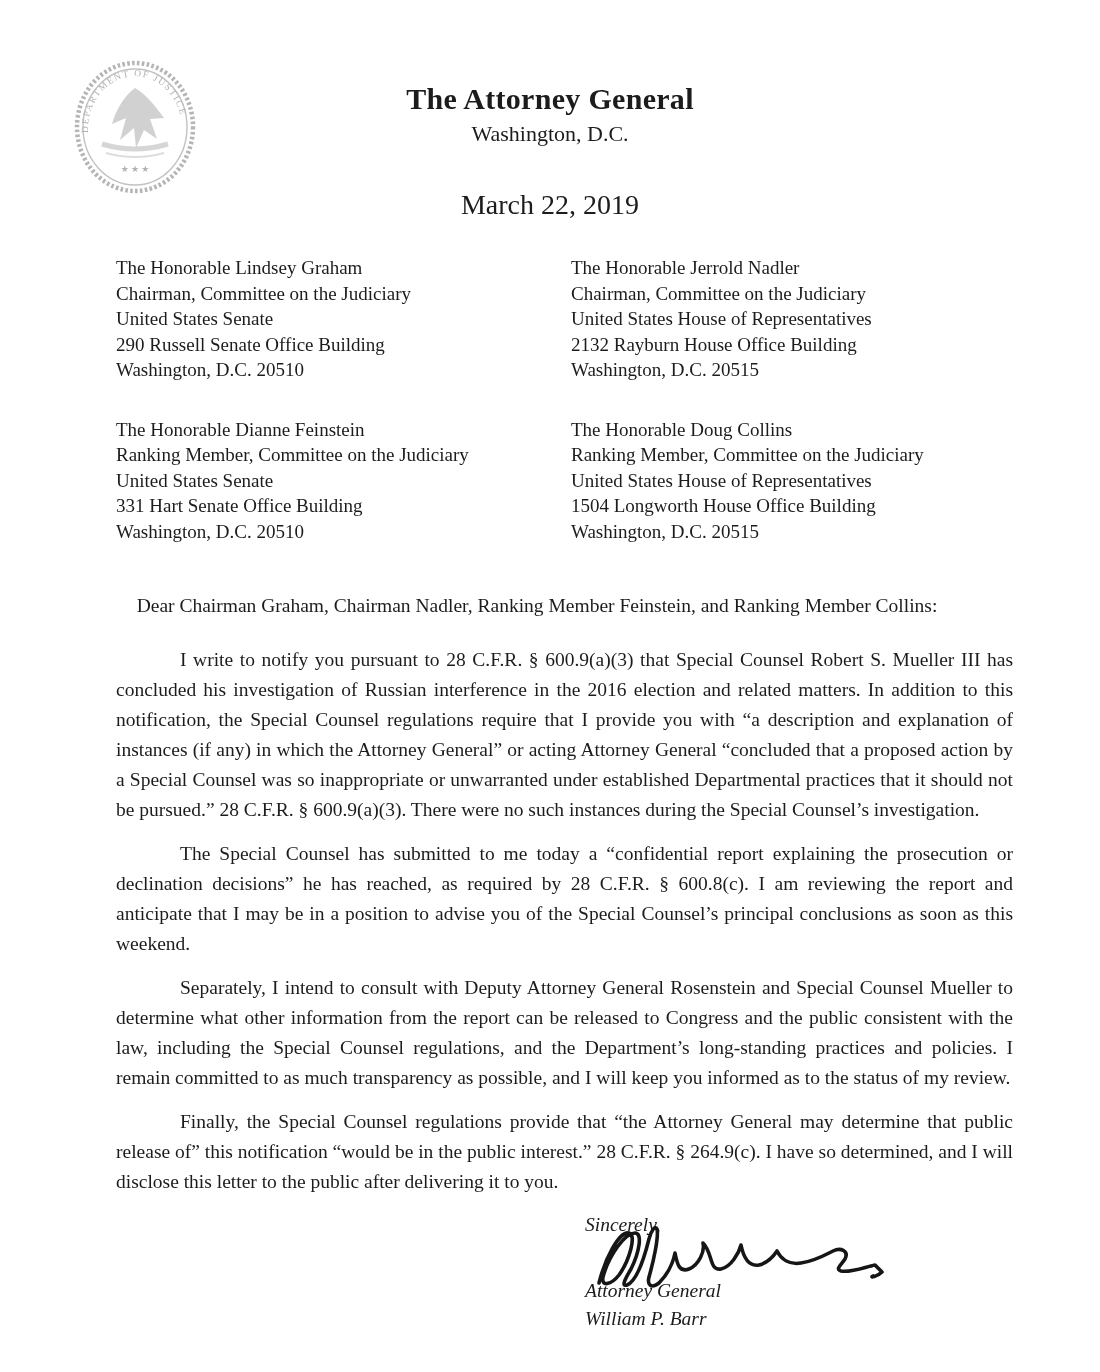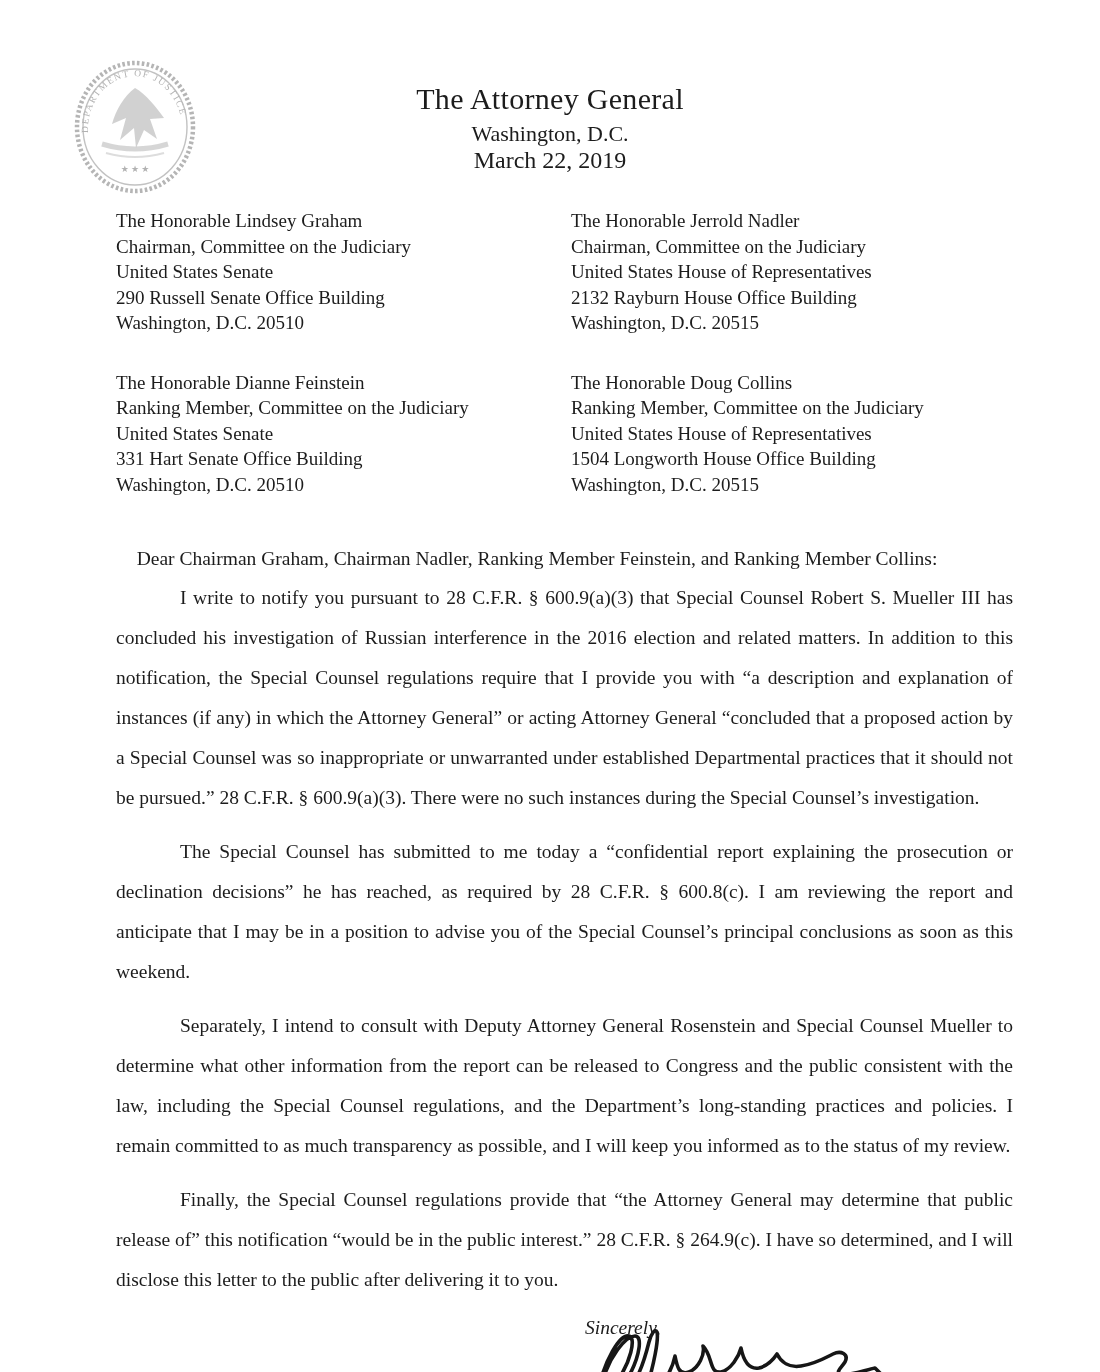--- a/index.html
+++ b/index.html
@@ -18,28 +18,29 @@
 
   
   .seal {
     position: absolute;
     left: 72px; top: 58px;
     width: 126px; height: 138px;
   }
   .title-block { padding-top: 82px; text-align: center; }
   .lh-title {
     font-size: 30px;
-    font-weight: normal;
+    font-weight: bold;
     letter-spacing: 0.3px;
     text-align: center;
   }
   .lh-sub { font-size: 22px; margin-top: 5px; }
   .date-line {
     text-align: center;
-    font-size: 24px;
+    margin-top: 42px;
+    font-size: 28px;
   }
 
   
   .addresses {
     margin: 34px 0 0 116px;
     width: 905px;
     display: grid;
     grid-template-columns: 455px 450px;
     row-gap: 34px;
     font-size: 19px;
@@ -49,24 +50,24 @@
 
   
   .salutation {
     margin: 47px 0 0 116px;
     width: 842px;
     font-size: 19.5px;
     line-height: 29px;
     text-align: center;
   }
   .letter-body {
-    margin: 5px 0 0 116px;
+    margin: 25px 0 0 116px;
     width: 897px;
     font-size: 19.5px;
-    line-height: 40px;
+    line-height: 30px;
     text-align: justify;
   }
   .letter-body p { margin: 0 0 14px 0; text-indent: 64px; }
 
   
   .closing {
     margin: 4px 0 0 585px;
     font-size: 19.5px;
     line-height: 28px;
     font-style: italic;

